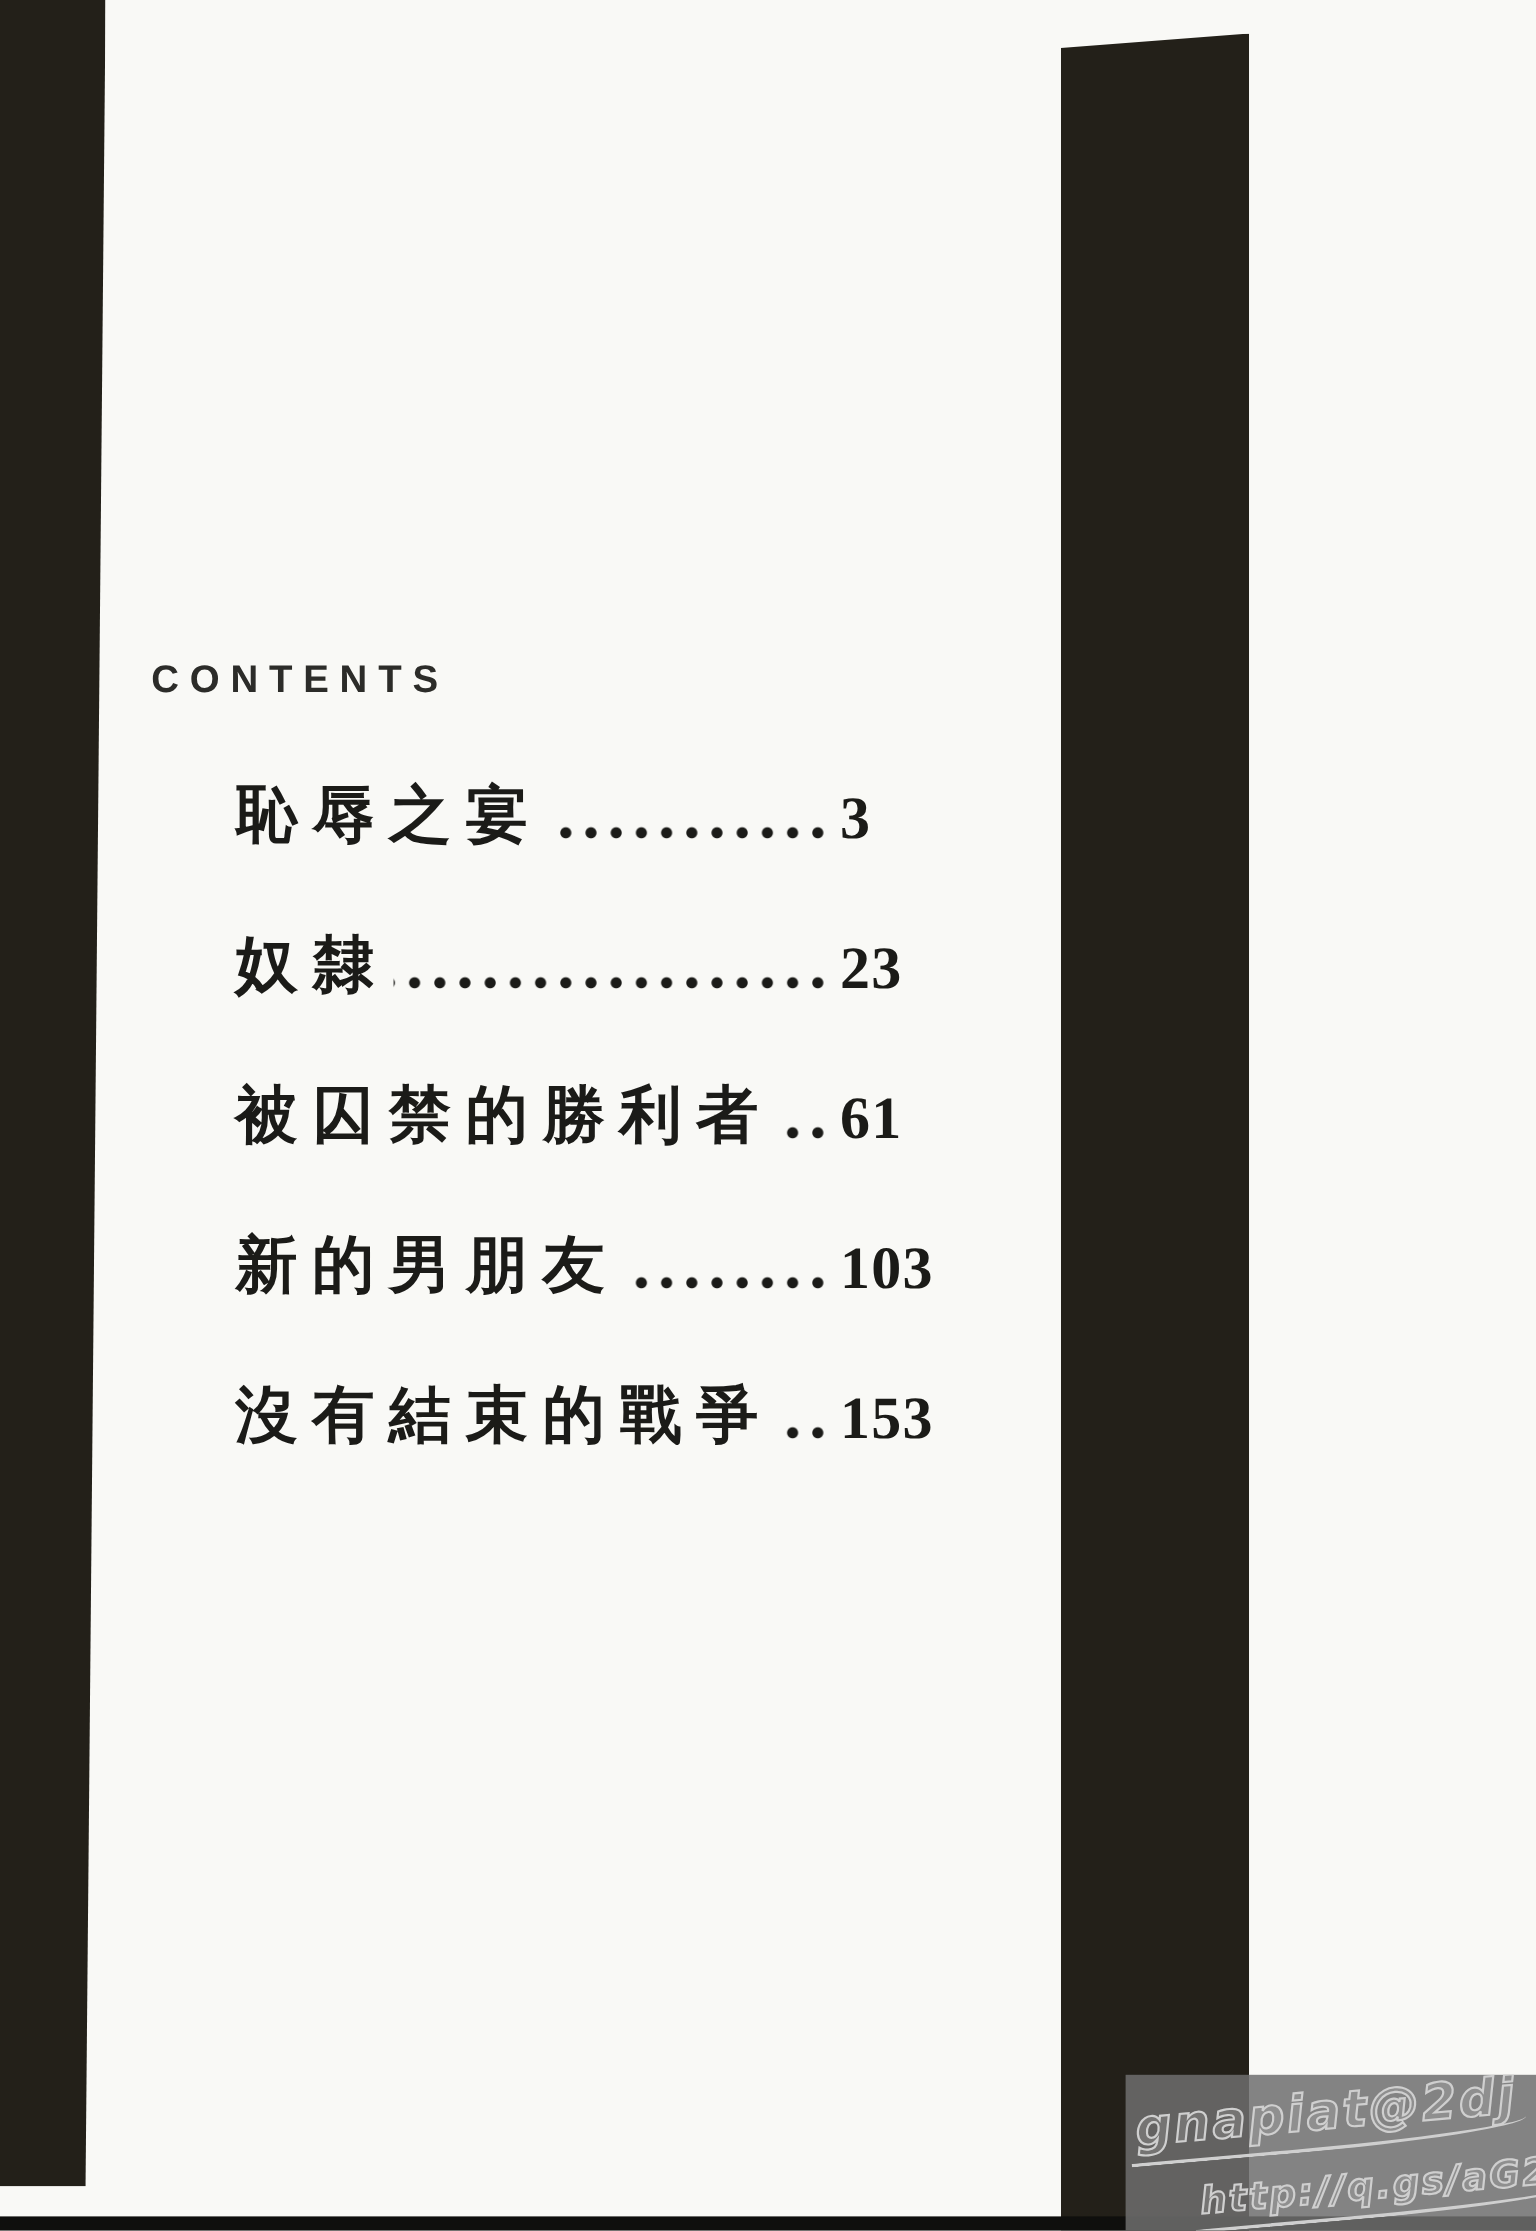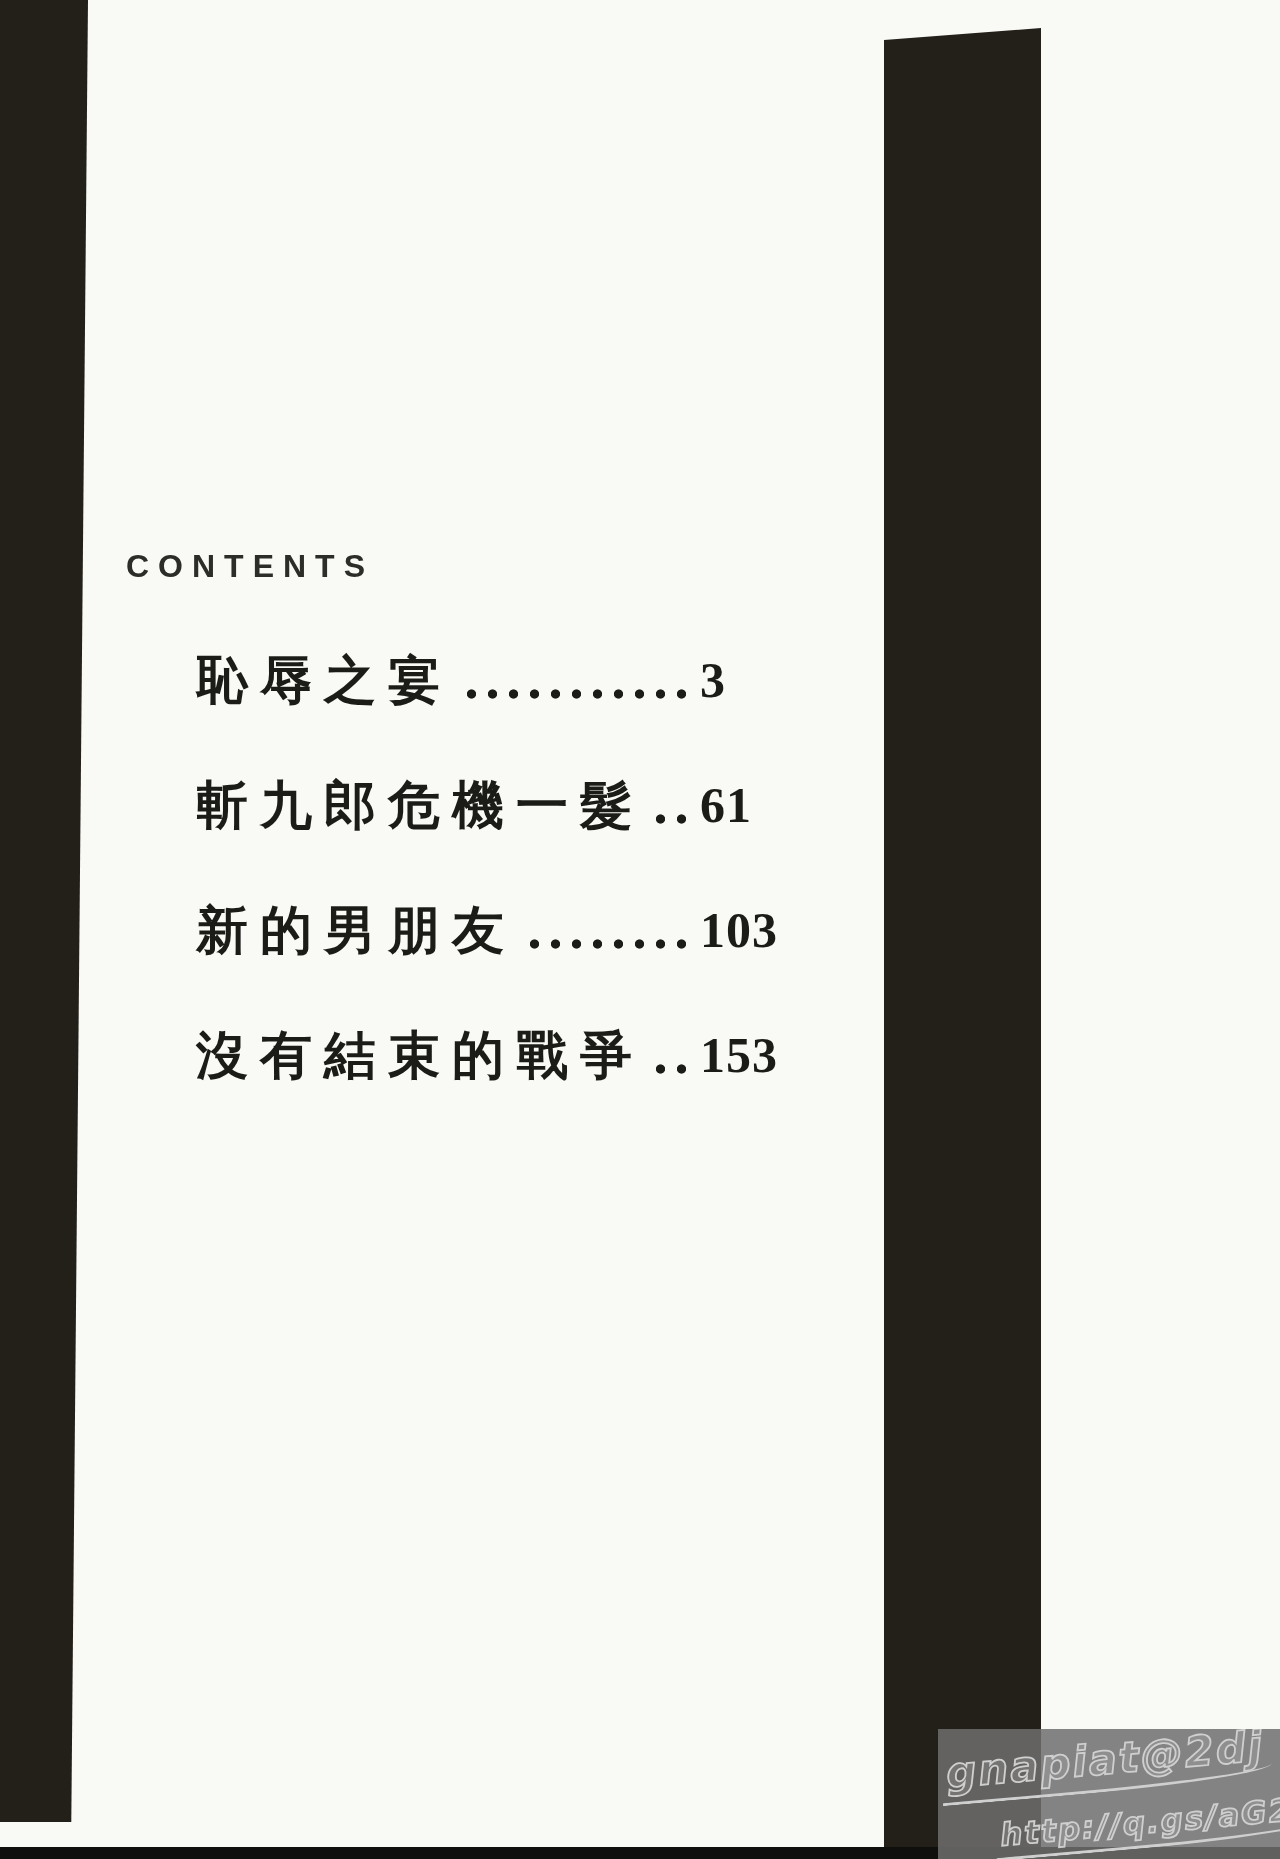--- a/index.html
+++ b/index.html
@@ -39,21 +39,21 @@
     font-family:"Liberation Sans",sans-serif;
     font-weight:bold;font-size:32px;letter-spacing:9px;
     color:#2c2c29;
     text-align:center;
   }
   
   .toc{
     position:absolute;left:196px;top:655px;width:592px;
   }
   .toc-row{
-    display:flex;align-items:flex-start;
+    display:flex;align-items:center;
     height:52px;margin-bottom:73px;
   }
   .toc-title{
     flex:none;
     font-size:52px;line-height:52px;font-weight:bold;
     letter-spacing:12px;color:var(--ink);
     white-space:nowrap;
   }
   .toc-leader{
     flex:1 1 auto;align-self:flex-end;
@@ -103,24 +103,29 @@
   <div class="heading">CONTENTS</div>
 
   <div class="toc">
 
       <div class="toc-row">
         <span class="toc-title">恥辱之宴</span>
         <span class="toc-leader"></span>
         <span class="toc-page">3</span>
       </div>
 
+      <div class="toc-row">
+        <span class="toc-title">奴隸</span>
+        <span class="toc-leader"></span>
+        <span class="toc-page">23</span>
+      </div>
 
 
       <div class="toc-row">
-        <span class="toc-title">斬九郎危機一髮</span>
+        <span class="toc-title">被囚禁的勝利者</span>
         <span class="toc-leader"></span>
         <span class="toc-page">61</span>
       </div>
 
 
 
       <div class="toc-row">
         <span class="toc-title">新的男朋友</span>
         <span class="toc-leader"></span>
         <span class="toc-page">103</span>

